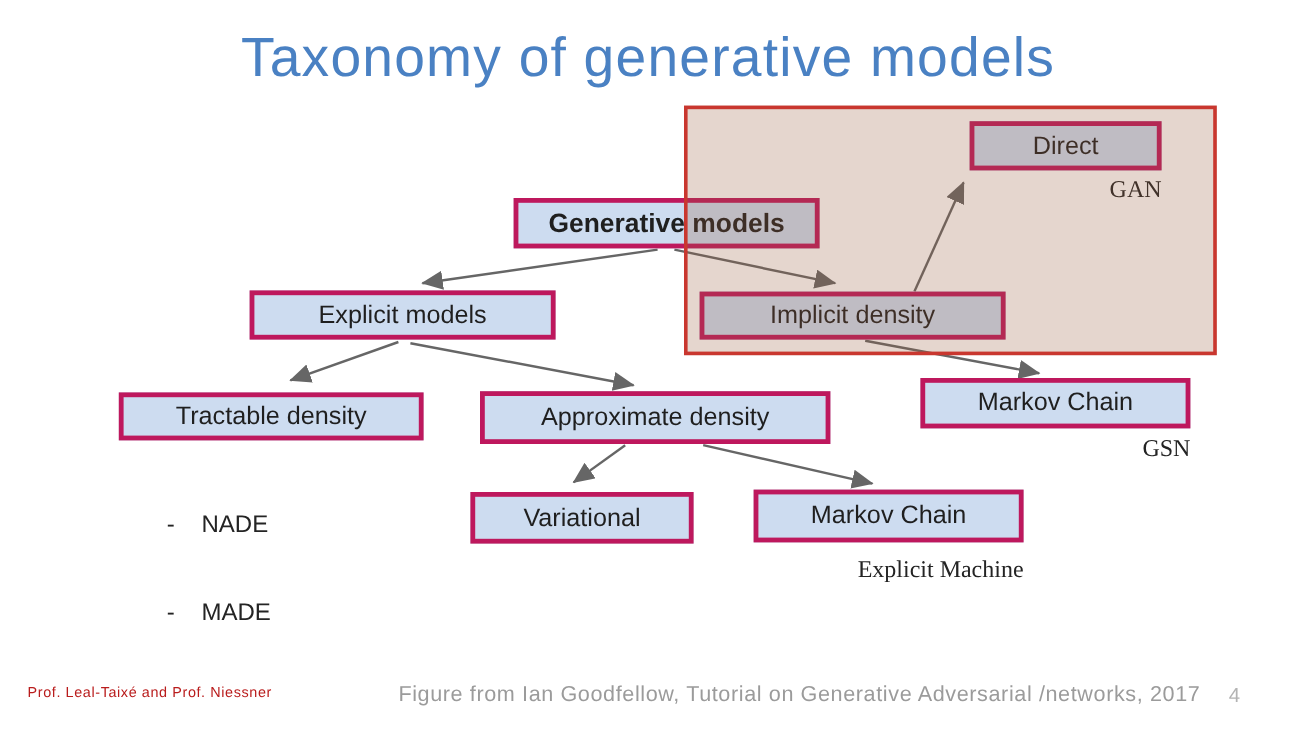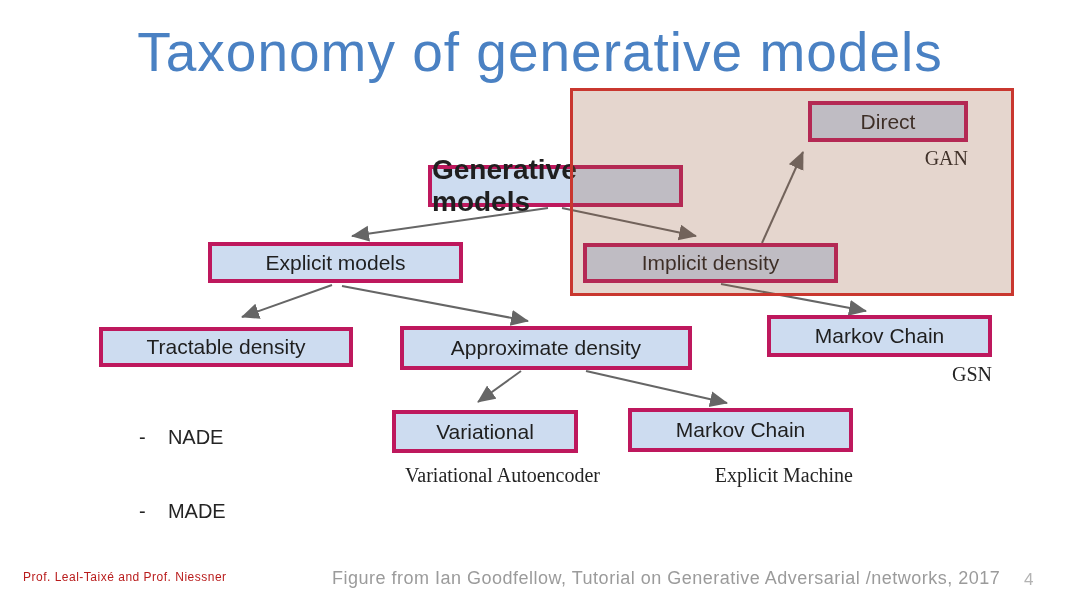--- a/index.html
+++ b/index.html
@@ -2,29 +2,29 @@
 <html><head>
 <meta charset="utf-8">
 <style>
   html,body{margin:0;padding:0;background:#ffffff;}
   #slide{
     position:relative;width:1080px;height:608px;overflow:hidden;
     background:#ffffff;font-family:"Liberation Sans",sans-serif;
   }
   .title{
     position:absolute;top:20px;left:0;width:1080px;text-align:center;
-    font-size:55px;font-weight:300;color:#4a81c3;letter-spacing:1px;
+    font-size:46px;font-weight:300;color:#4a81c3;letter-spacing:1px;
   }
   svg.arrows{position:absolute;left:0;top:0;z-index:1;}
   .node{
     position:absolute;z-index:2;display:flex;align-items:center;justify-content:center;
     background:#cddcf0;border:4px solid #be185d;box-sizing:border-box;
     font-size:21px;color:#1f1f1f;
   }
-  .node.bold{font-weight:bold;font-size:28px;}
+  .node.bold{font-weight:bold;font-size:22px;}
   .sublabel{
     position:absolute;z-index:2;text-align:right;
     font-size:20px;color:#242424;font-family:Liberation Serif, serif;
   }
   .notes{
     position:absolute;z-index:2;left:102px;top:376px;
     font-size:20px;color:#242424;line-height:24.5px;white-space:pre;
   }
   .notes .indent{padding-left:37px;}
   .highlight{
@@ -83,21 +83,20 @@
   <div class="node" style="left:392px;top:410px;width:186px;height:43px;">Variational</div>
 
   <div class="node" style="left:628px;top:408px;width:225px;height:44px;">Markov Chain</div>
 
   <div class="node" style="left:767px;top:315px;width:225px;height:42px;">Markov Chain</div>
 
   <div class="sublabel" style="left:808px;top:147px;width:160px;">GAN</div>
 
   <div class="sublabel" style="left:767px;top:363px;width:225px;">GSN</div>
 
-  <div class="sublabel" style="left:370px;top:464px;width:230px;">Variational Autoencoder</div>
 
   <div class="sublabel" style="left:628px;top:464px;width:225px;">Explicit Machine</div>
 
   <div class="notes">
     <div class="indent">-    NADE</div>
     <div class="indent">-    MADE</div>
     
     
     
   </div>

